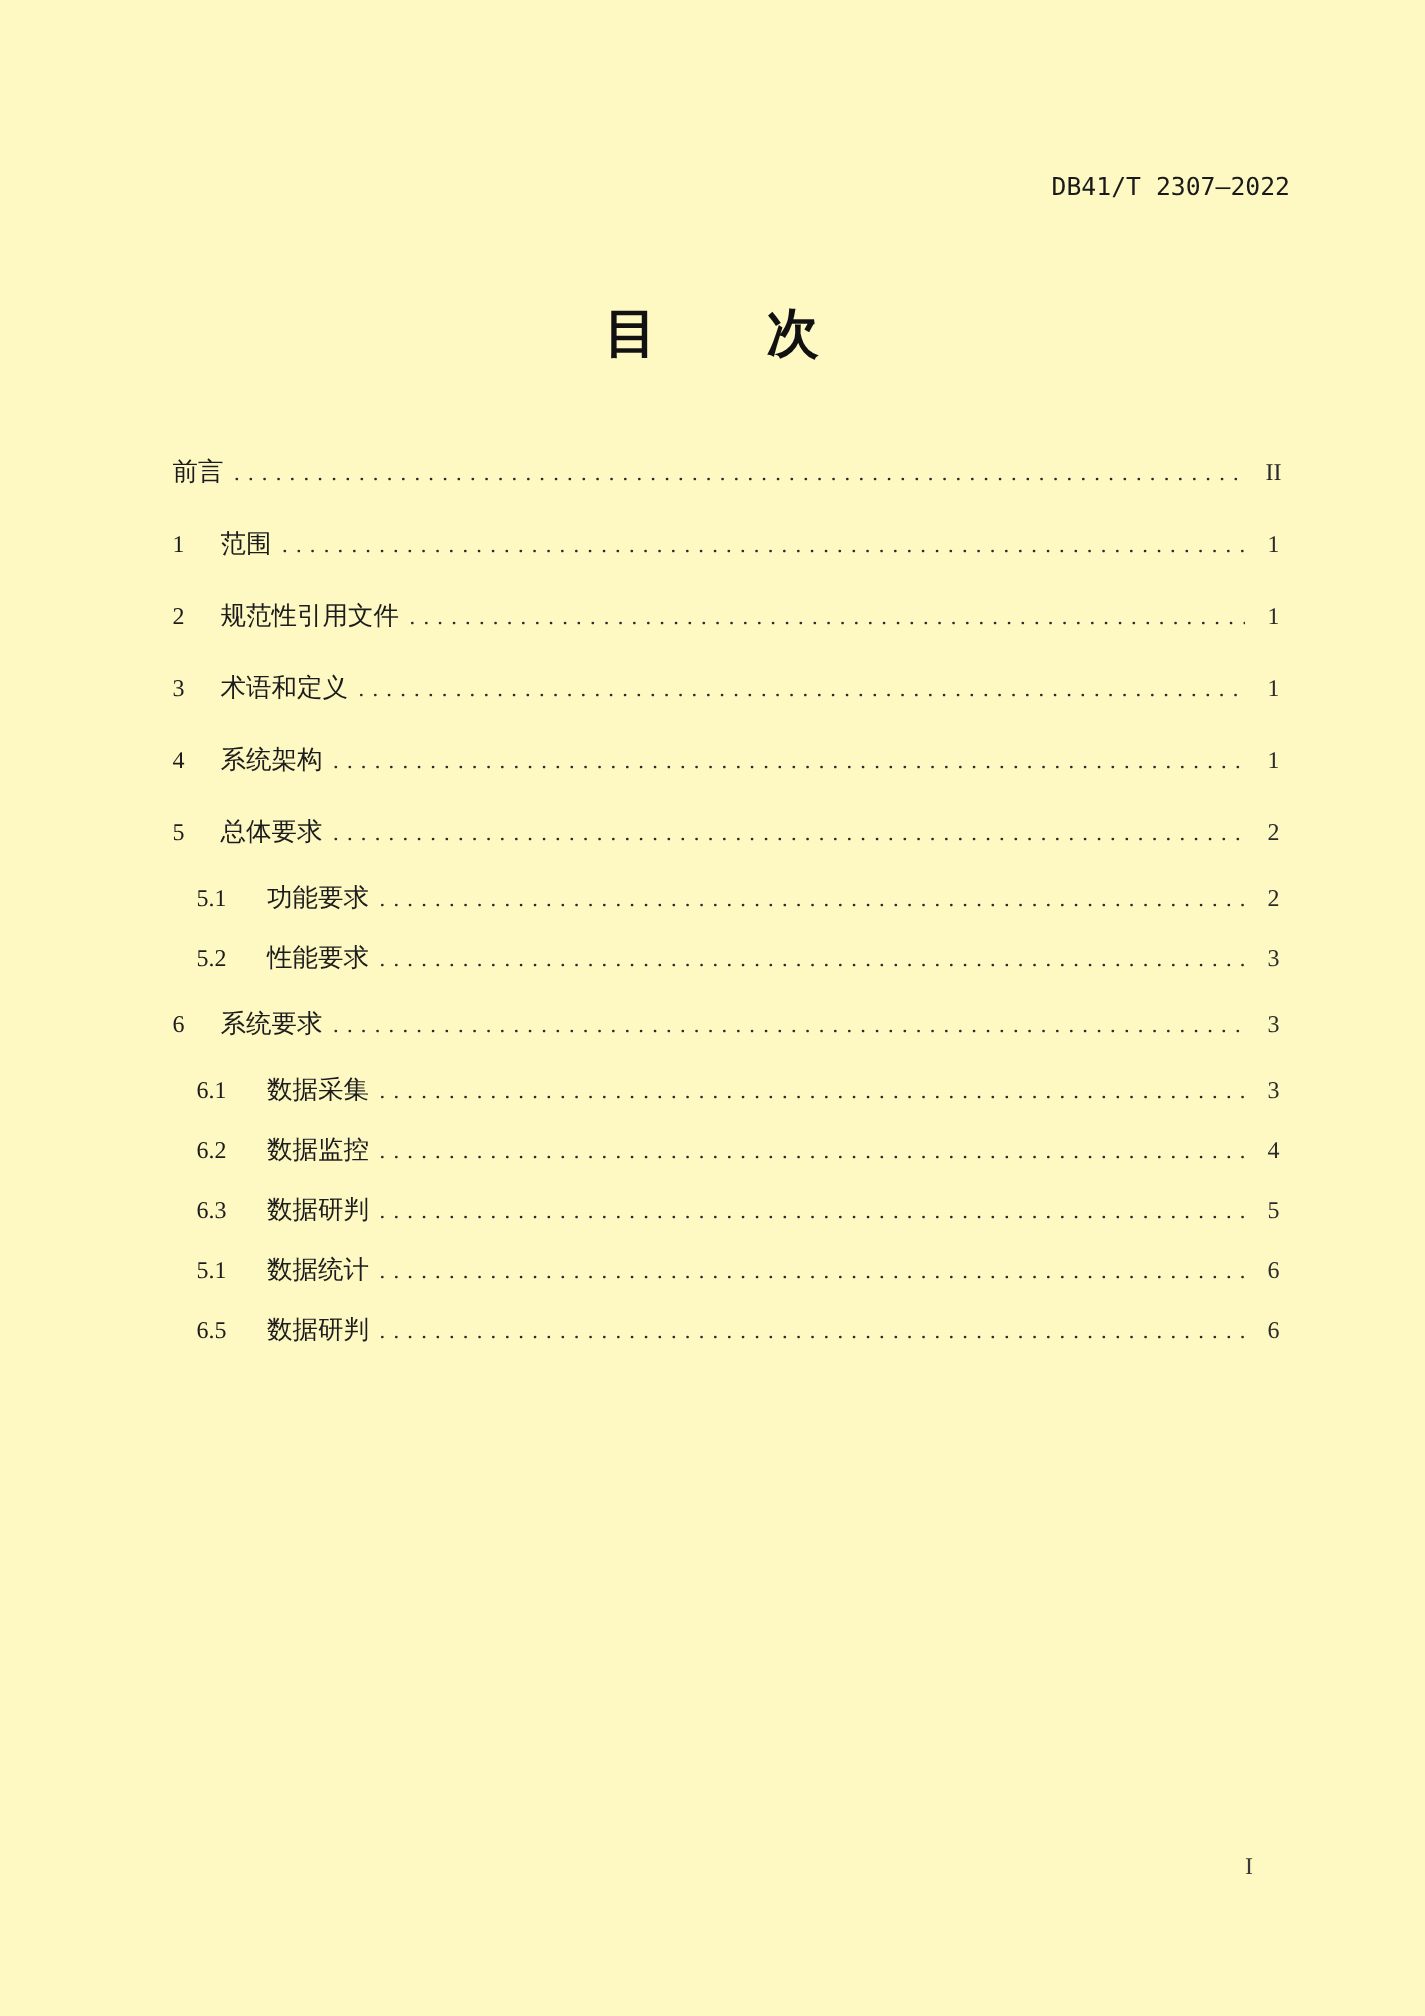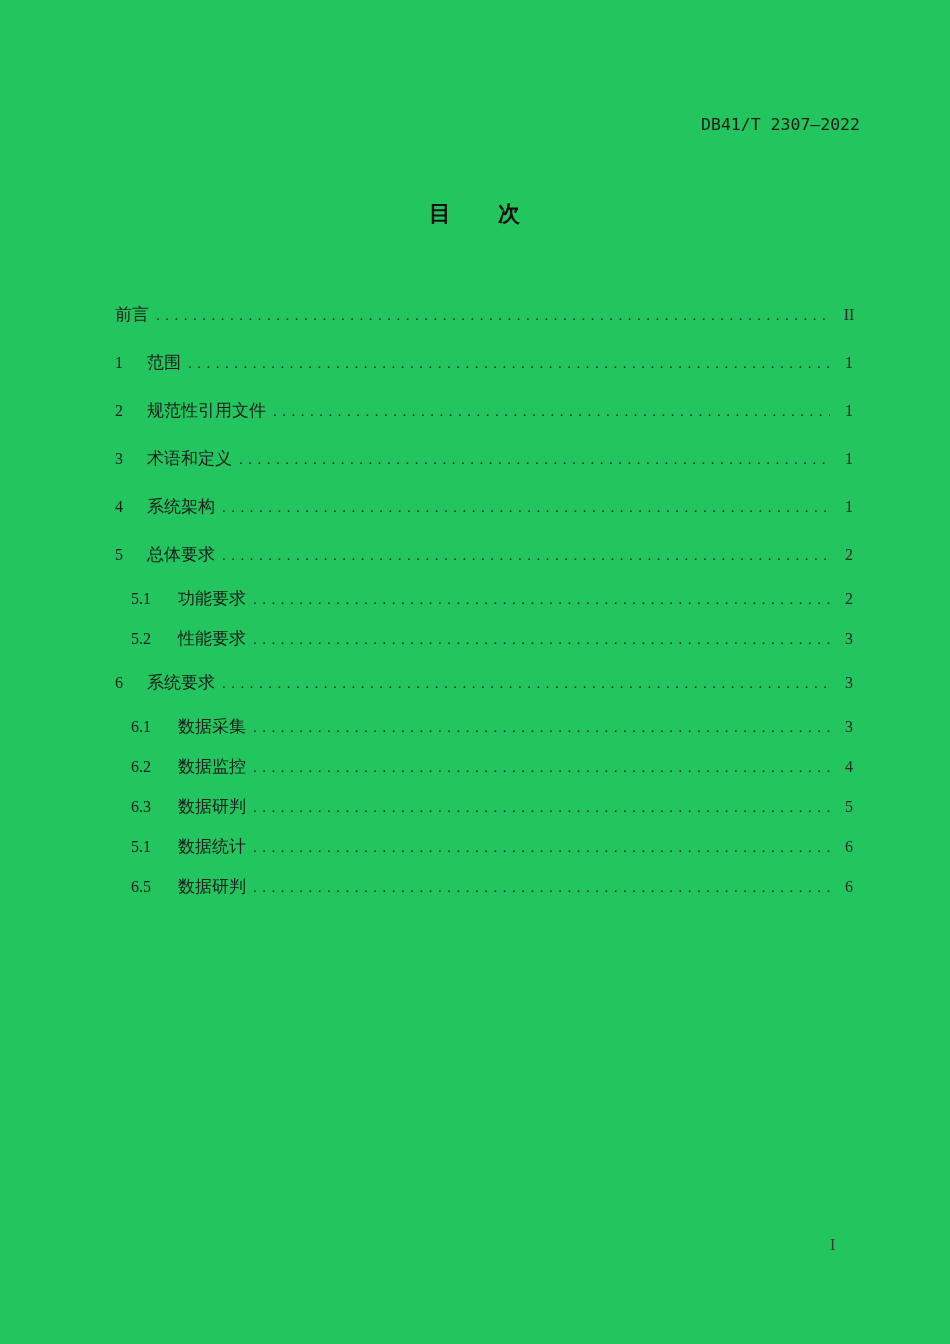--- a/index.html
+++ b/index.html
@@ -7,40 +7,40 @@
   body {
     background: #ffffff;
     font-family: "Liberation Serif", "DejaVu Serif", serif;
     color: #1c1c1c;
     position: relative;
     overflow: hidden;
   }
   .page {
     position: absolute;
     inset: 0;
-    background: #22c55e;
+    background: #fef9c3;
   }
   .doc-header {
     position: absolute;
     top: 115px;
     right: 90px;
     font-family: "DejaVu Sans Mono", "Liberation Mono", monospace;
     font-size: 16.5px;
     color: #1a1a1a;
     white-space: nowrap;
   }
   .doc-title {
     position: absolute;
     top: 199px;
     left: 0;
     width: 100%;
     text-align: center;
     font-family: Liberation Sans, sans-serif;
     font-weight: bold;
-    font-size: 22px;
+    font-size: 35px;
     color: #111111;
     letter-spacing: 1px;
     white-space: pre;
   }
   .toc {
     position: absolute;
     top: 283px;
     left: 115px;
     right: 90px;
   }

